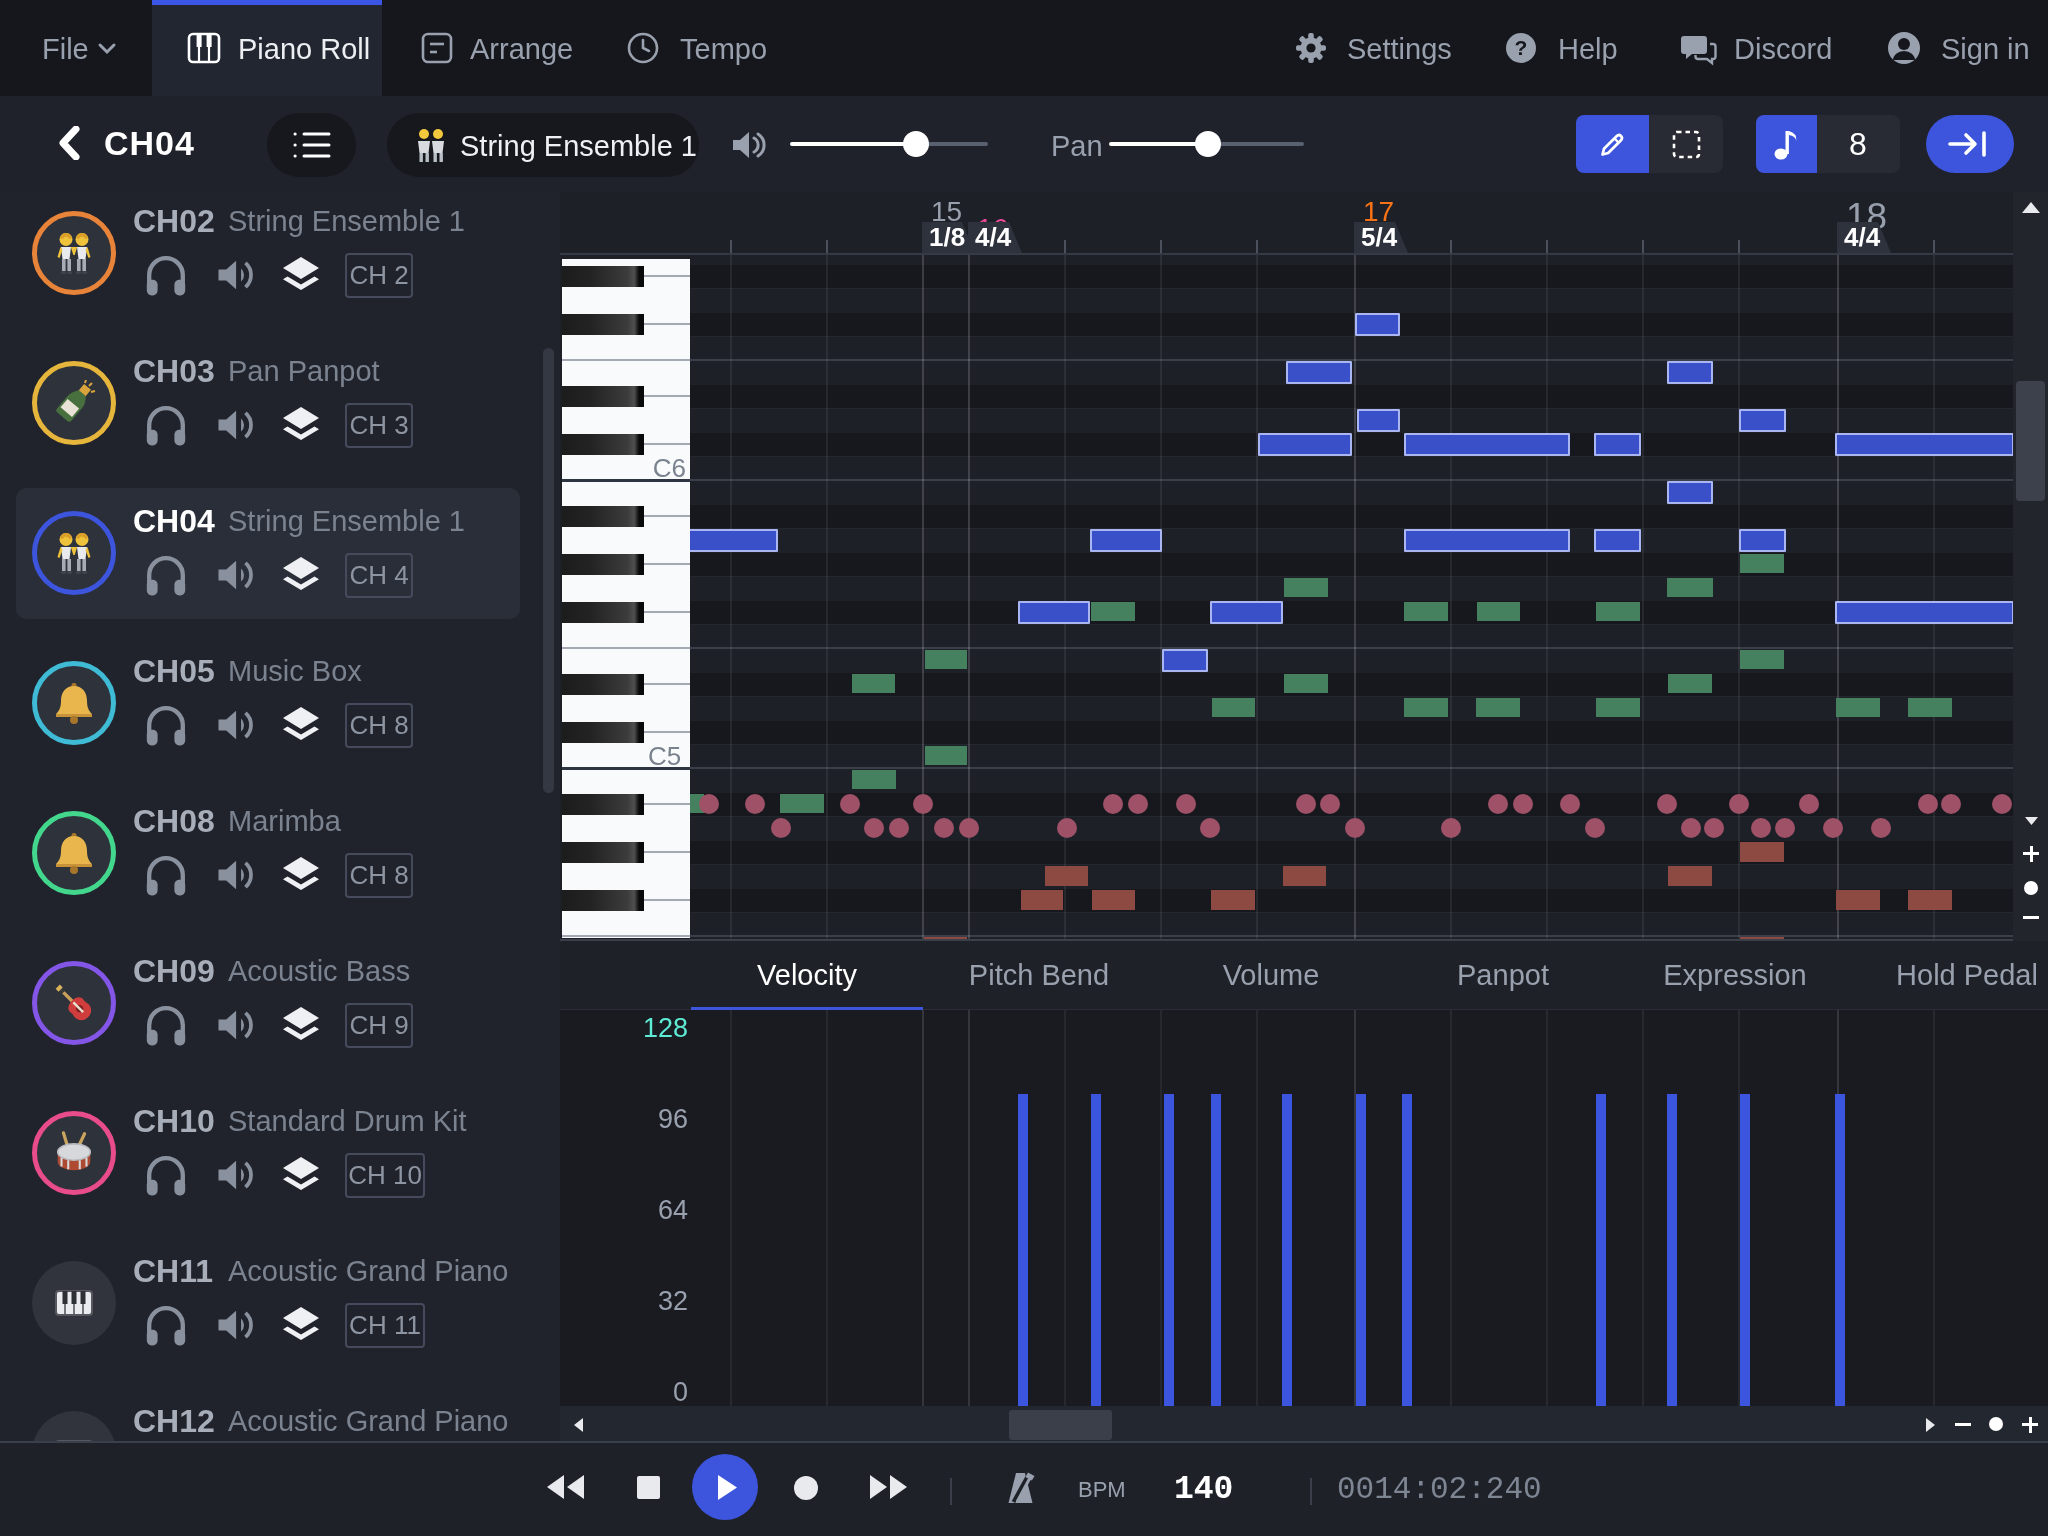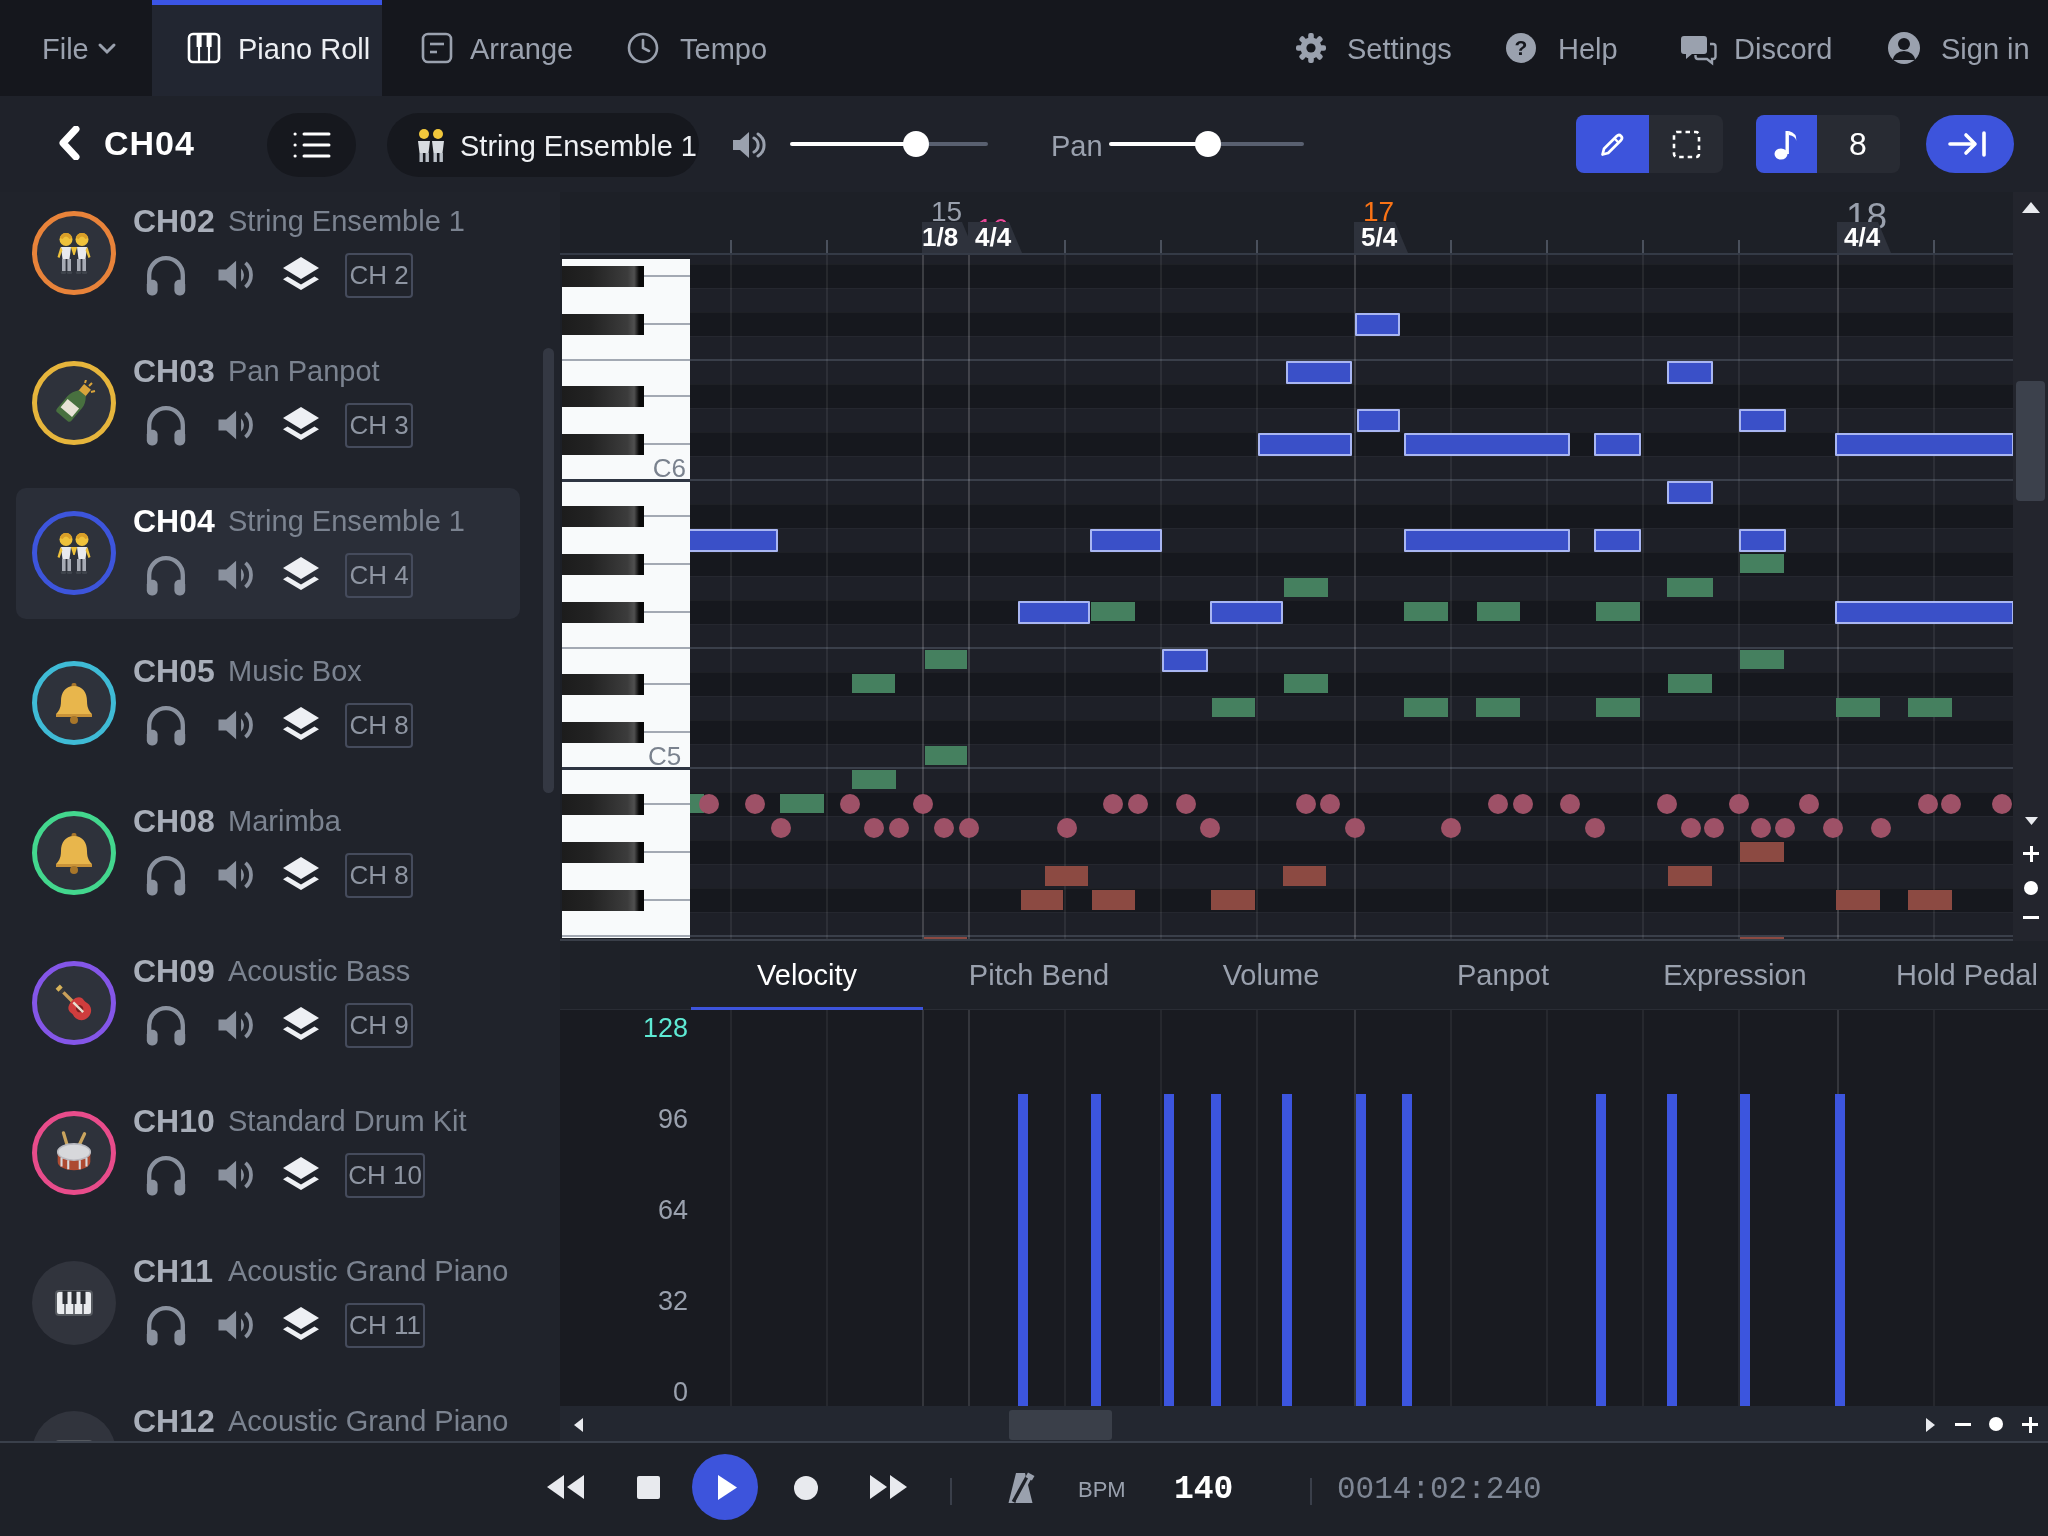--- a/index.html
+++ b/index.html
@@ -405,21 +405,21 @@
 <div class="ab" style="left:696px;top:48px;width:2px;height:13px;background:#4a505c"></div>
 <div class="ab" style="left:890px;top:48px;width:2px;height:13px;background:#4a505c"></div>
 <div class="ab" style="left:986px;top:48px;width:2px;height:13px;background:#4a505c"></div>
 <div class="ab" style="left:1082px;top:48px;width:2px;height:13px;background:#4a505c"></div>
 <div class="ab" style="left:1178px;top:48px;width:2px;height:13px;background:#4a505c"></div>
 <div class="ab" style="left:1373px;top:48px;width:2px;height:13px;background:#4a505c"></div>
 <div class="ab" style="left:362px;top:30px;width:2px;height:31px;background:#4a505c"></div>
 <div class="ab" style="left:408px;top:30px;width:2px;height:31px;background:#4a505c"></div>
 <div class="ab" style="left:794px;top:30px;width:2px;height:31px;background:#4a505c"></div>
 <div class="ab" style="left:1277px;top:30px;width:2px;height:31px;background:#4a505c"></div>
-<div class="ab" style="left:362px;top:30px;width:53px;height:31px;background:#2e323c;clip-path:polygon(0 0,40px 0,53px 100%,0 100%);color:#fff;font-weight:bold;font-size:26px;line-height:31px;">1/8</div>
+<div class="ab" style="left:362px;top:30px;width:53px;height:31px;background:#2e323c;clip-path:polygon(0 0,40px 0,53px 100%,0 100%);color:#fff;font-weight:bold;font-size:26px;line-height:31px;padding-left:7px">1/8</div>
 <div class="ab" style="left:408px;top:30px;width:54px;height:31px;background:#2e323c;clip-path:polygon(0 0,41px 0,54px 100%,0 100%);color:#fff;font-weight:bold;font-size:26px;line-height:31px;padding-left:7px">4/4</div>
 <div class="ab" style="left:794px;top:30px;width:54px;height:31px;background:#2e323c;clip-path:polygon(0 0,41px 0,54px 100%,0 100%);color:#fff;font-weight:bold;font-size:26px;line-height:31px;padding-left:7px">5/4</div>
 <div class="ab" style="left:1277px;top:30px;width:54px;height:31px;background:#2e323c;clip-path:polygon(0 0,41px 0,54px 100%,0 100%);color:#fff;font-weight:bold;font-size:26px;line-height:31px;padding-left:7px">4/4</div>
 </div>
 <div class="ab" style="left:690px;top:255px;width:1323px;height:684px;background:#16181e;overflow:hidden">
 <div class="ab" style="left:0;top:-15px;width:1323px;height:24px;background:#1e2028;border-top:1px solid rgba(255,255,255,0.035)"></div>
 <div class="ab" style="left:0;top:9px;width:1323px;height:24px;background:#16181e;border-top:1px solid rgba(255,255,255,0.035)"></div>
 <div class="ab" style="left:0;top:33px;width:1323px;height:24px;background:#1e2028;border-top:1px solid rgba(255,255,255,0.035)"></div>
 <div class="ab" style="left:0;top:57px;width:1323px;height:24px;background:#16181e;border-top:1px solid rgba(255,255,255,0.035)"></div>
 <div class="ab" style="left:0;top:81px;width:1323px;height:24px;background:#1e2028;border-top:1px solid rgba(255,255,255,0.035)"></div>

